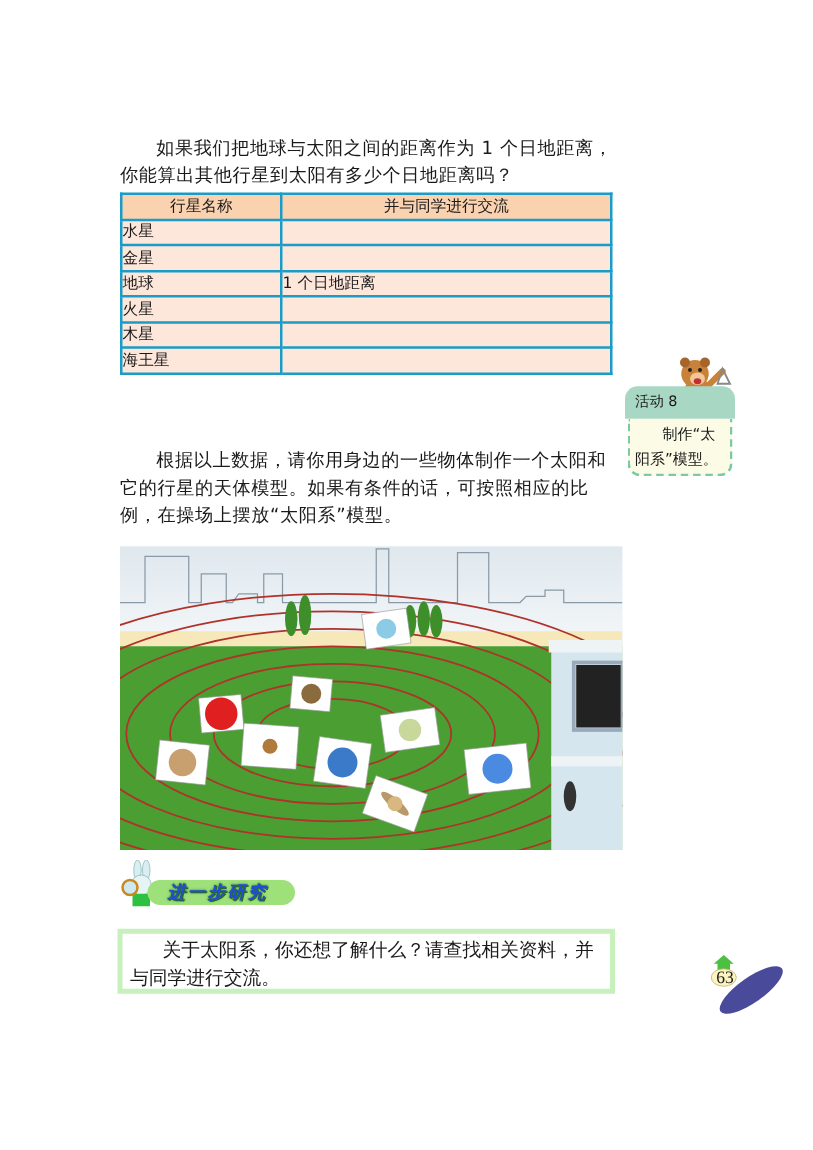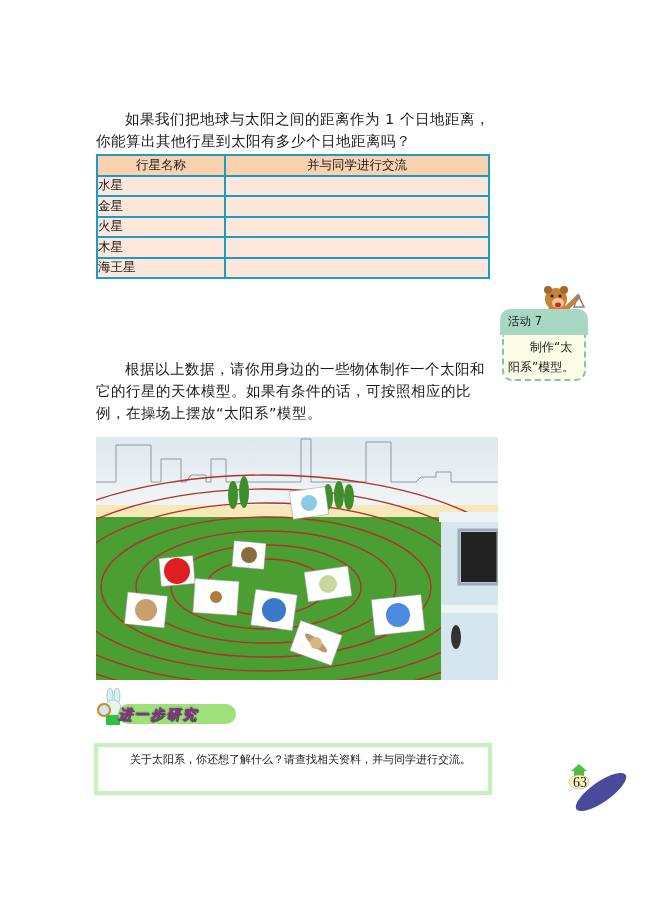--- a/index.html
+++ b/index.html
@@ -35,26 +35,26 @@
   }
   .bear { position:absolute; left:38px; top:0; width:50px; height:44px; }
 
   
   .illus { position:absolute; left:96px; top:437px; width:402px; height:243px; overflow:hidden; background:#f0f4f7; }
 
   
   .research-header { position:absolute; left:96px; top:692px; width:150px; height:40px; }
   .research-pill {
     position:absolute; left:22px; top:12px; width:118px; height:20px; background:#9ee07a;
-    border-radius:10px; font-size:14px; font-style:italic; font-weight:bold; color:#a21caf;
-    text-shadow: 0 0 2px #2d6b1a, 1px 1px 0 #2d6b1a; line-height:20px; padding-left:0; box-sizing:border-box; letter-spacing:2px;
+    border-radius:10px; font-size:14px; font-style:italic; font-weight:bold; color:#1d4ed8;
+    text-shadow: 0 0 2px #2d6b1a, 1px 1px 0 #2d6b1a; line-height:20px; padding-left:16px; box-sizing:border-box; letter-spacing:2px;
   }
   .research-box {
     position:absolute; left:94px; top:743px; width:398px; height:52px; border:4px solid #c6f0bc;
-    box-sizing:border-box; background:#fff; font-size:11px; line-height:22px; padding:2px 6px; text-indent:26px;
+    box-sizing:border-box; background:#fff; font-size:15px; line-height:22px; padding:2px 6px; text-indent:26px;
   }
   .page-num { position:absolute; left:565px; top:762px; width:62px; height:56px; }
 </style>
 </head>
 <body>
 
 <div class="para indent" id="intro">如果我们把地球与太阳之间的距离作为 1 个日地距离，你能算出其他行星到太阳有多少个日地距离吗？</div>
 
 <table class="planets">
   <tbody>
@@ -62,20 +62,24 @@
     <th class="c1">行星名称</th>
     <th>并与同学进行交流</th>
   </tr>
   <tr>
         <td>水星</td>
         <td></td>
       </tr>
   <tr>
         <td>金星</td>
         <td></td>
+      </tr>
+  <tr>
+        <td>地球</td>
+        <td>1 个日地距离</td>
       </tr>
   <tr>
         <td>火星</td>
         <td></td>
       </tr>
   <tr>
         <td>木星</td>
         <td></td>
       </tr>
   <tr>
@@ -91,21 +95,21 @@
     <circle cx="18" cy="14" r="11" fill="#c9823a"></circle>
     <circle cx="10" cy="5" r="4" fill="#a8652a"></circle>
     <circle cx="26" cy="5" r="4" fill="#a8652a"></circle>
     <ellipse cx="20" cy="18" rx="6" ry="5" fill="#f1c79a"></ellipse>
     <circle cx="14" cy="11" r="1.6" fill="#222"></circle>
     <circle cx="22" cy="11" r="1.6" fill="#222"></circle>
     <ellipse cx="20" cy="20" rx="3" ry="2.4" fill="#c03030"></ellipse>
     <path d="M28 24 L40 12" stroke="#c9823a" stroke-width="5" stroke-linecap="round"></path>
     <path d="M40 10 L36 22 L46 22 Z" fill="none" stroke="#888" stroke-width="1.5"></path>
   </svg>
-  <div class="tab">活动 7</div>
+  <div class="tab">活动 8</div>
   <div class="body">制作“太阳系”模型。</div>
 </div>
 
 <div class="para indent" id="model">根据以上数据，请你用身边的一些物体制作一个太阳和它的行星的天体模型。如果有条件的话，可按照相应的比例，在操场上摆放“太阳系”模型。</div>
 
 <div class="illus">
   <svg width="402" height="243" viewBox="0 0 402 243">
     <defs>
       <linearGradient id="sky" x1="0" y1="0" x2="0" y2="1">
         <stop offset="0" stop-color="#dfe8ee"></stop>

